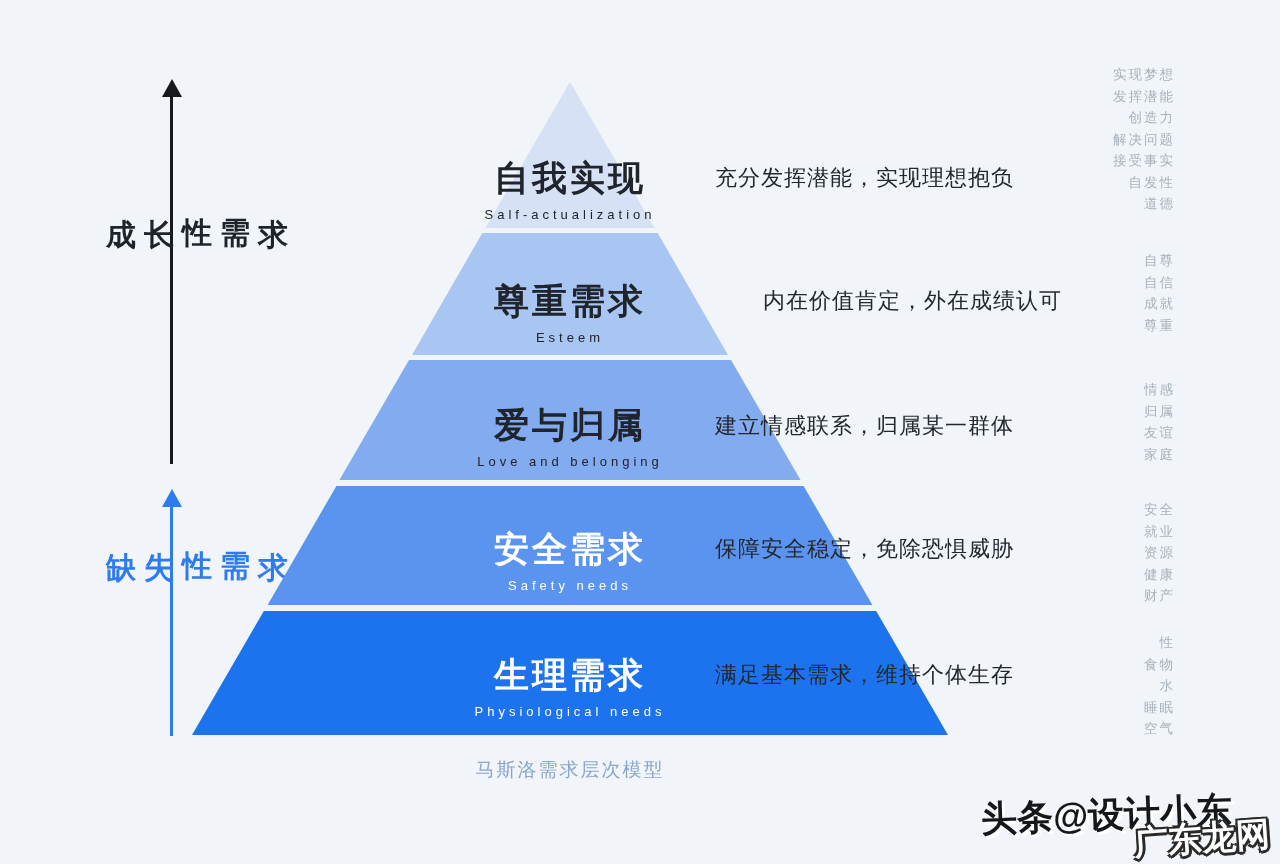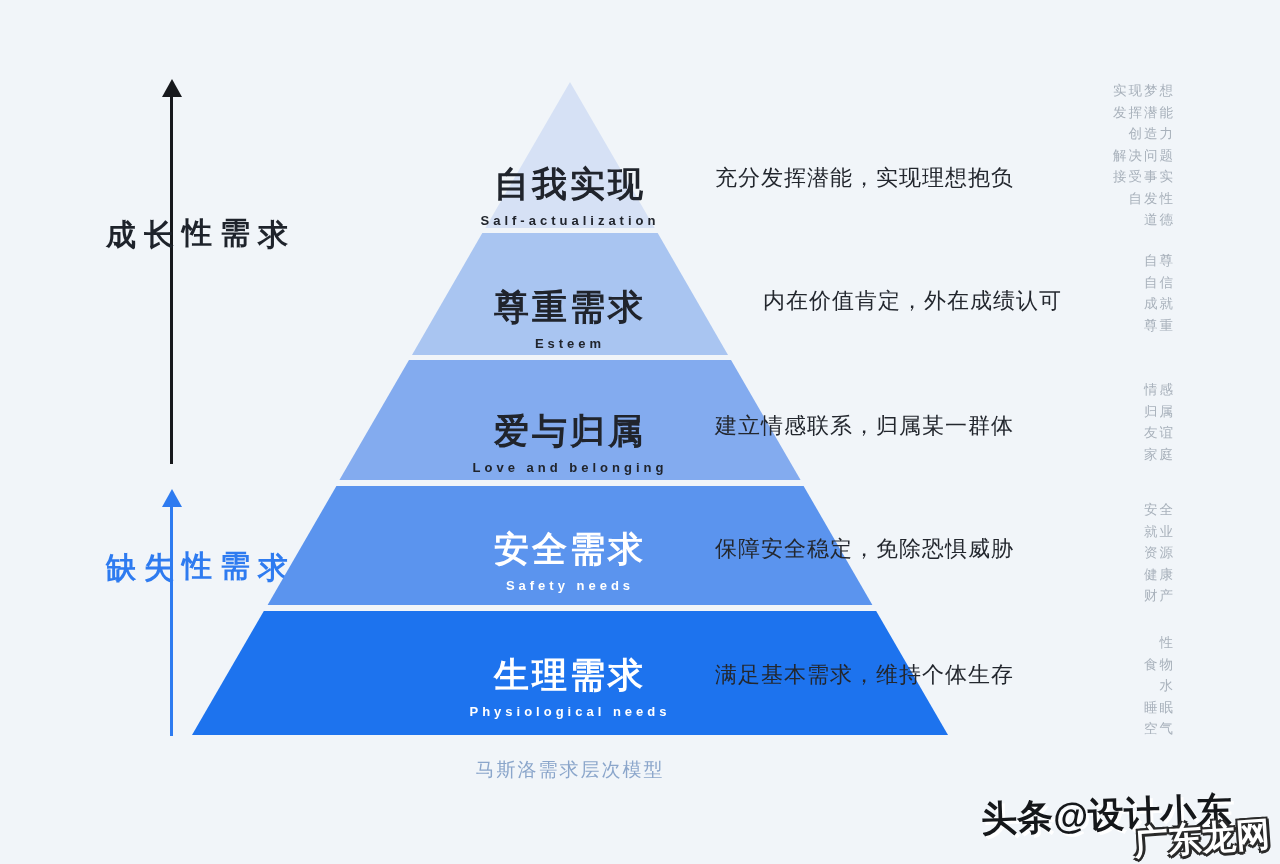--- a/index.html
+++ b/index.html
@@ -38,36 +38,36 @@
     clip-path: polygon(38.4% 0, 61.6% 0, 70.9% 100%, 29.1% 100%); }
   .band-2 { top: 278px; height: 120px; background: #83abef;
     clip-path: polygon(28.7% 0, 71.3% 0, 80.5% 100%, 19.5% 100%); }
   .band-3 { top: 404px; height: 119px; background: #5b94ee;
     clip-path: polygon(19.1% 0, 80.9% 0, 90% 100%, 10% 100%); }
   .band-4 { top: 529px; height: 124px; background: #1d73ee;
     clip-path: polygon(9.5% 0, 90.5% 0, 100% 100%, 0 100%); }
 
   .level-text { position: absolute; left: 0; width: 100%; text-align: center; }
   .level-text .title { font-size: 35px; font-weight: bold; letter-spacing: 3px; line-height: 40px; }
-  .level-text .subtitle { font-size: 13px; font-weight: bold; letter-spacing: 4px; margin-top: 9px; }
+  .level-text .subtitle { font-size: 13px; font-weight: normal; letter-spacing: 4px; margin-top: 9px; }
   .lt-0 { top: 76px; }  .lt-1 { top: 199px; } .lt-2 { top: 323px; }
   .lt-3 { top: 447px; } .lt-4 { top: 573px; }
-  .dark-ink  { color: #20242c; margin-top: 6px; }
+  .dark-ink  { color: #20242c; }
   .white-ink { color: #ffffff; }
 
   
   .desc { position: absolute; left: 715px; font-size: 22px; color: #23272e;
     line-height: 30px; white-space: nowrap; letter-spacing: 1px; }
   .d-0 { top: 163px; } .d-1 { top: 286px; margin-left: 48px; } .d-2 { top: 411px; }
   .d-3 { top: 534px; } .d-4 { top: 660px; }
 
   
   .kw-group { position: absolute; right: 105px; text-align: right;
     font-size: 13.5px; line-height: 21.5px; color: #a8b1bb; letter-spacing: 2px; }
-  .kw-0 { top: 80px; }  .kw-1 { top: 250px; } .kw-2 { top: 379px; }
+  .kw-0 { top: 64px; }  .kw-1 { top: 250px; } .kw-2 { top: 379px; }
   .kw-3 { top: 499px; } .kw-4 { top: 632px; }
 
   
   .caption { position: absolute; left: 192px; width: 756px; top: 757px;
     text-align: center; font-size: 19px; font-weight: normal;
     letter-spacing: 2px; color: #8ba6cb; }
 
   
   .watermark { position: absolute; right: 8px; bottom: 6px; width: 300px; height: 70px; }
   .wm-primary { position: absolute; right: 40px; bottom: 18px;

